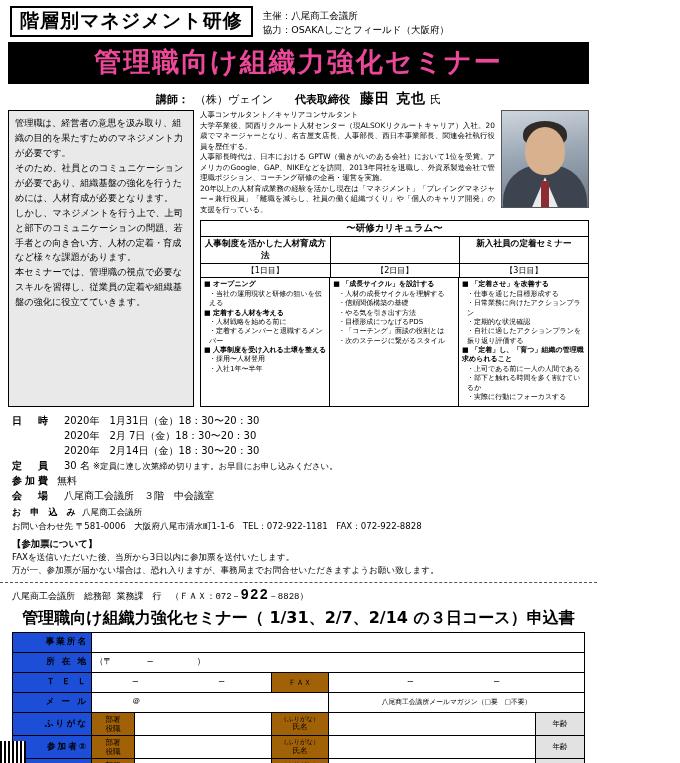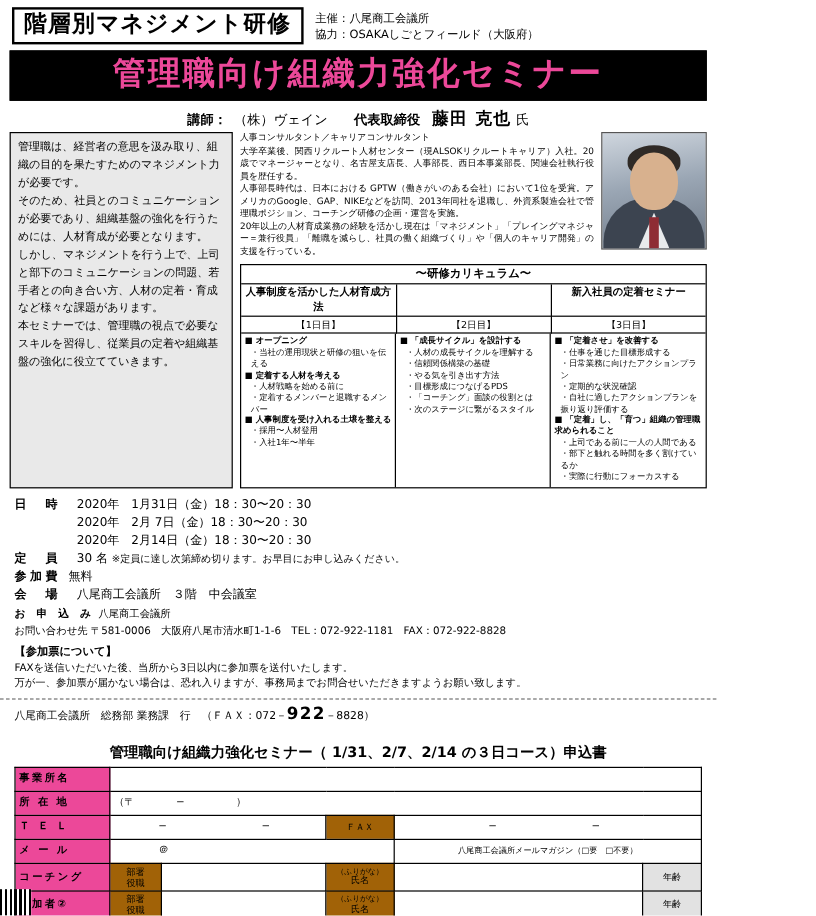--- a/index.html
+++ b/index.html
@@ -126,27 +126,27 @@
   .row .k{width:52px;font-weight:bold;letter-spacing:3px;flex:none;}
   .row .v{flex:1;}
   .note{font-size:8.4px;line-height:1.45;}
   .small{font-size:8.6px;}
 
   .sec-head{font-weight:bold;font-size:9.4px;margin-top:4px;}
   .rule{border-top:1px dashed #555;margin:5px 0 4px 0;}
 
   
   .fax{padding:0 12px;}
-  .fax-to{font-size:9px;margin-bottom:2px;}
+  .fax-to{font-size:9px;margin-bottom:2px;font-family:Liberation Mono, monospace;}
   .fax-to .bignum{font-size:14px;font-weight:bold;letter-spacing:1px;}
-  .fax-title{font-size:12px;font-weight:bold;text-align:center;margin:16px 0 3px 0;}
+  .fax-title{font-size:16px;font-weight:bold;text-align:center;margin:5px 0 3px 0;}
 
   table.form{border-collapse:collapse;width:100%;font-size:8.6px;}
   table.form td{border:1px solid #000;padding:2px 3px;height:15px;}
-  td.lab{background:#ec4899;text-align:left;font-weight:bold;width:72px;letter-spacing:2px;}
+  td.lab{background:#1d4ed8;text-align:right;font-weight:bold;width:72px;letter-spacing:2px;}
   td.sublab{background:#a16207;text-align:center;width:36px;font-size:7.6px;line-height:1.2;}
   td.agelab{background:#e2e2e2;text-align:center;width:42px;font-size:7.6px;}
   .furi{font-size:6.4px;display:block;line-height:1;}
   .mag{font-size:6.8px;}
   .barcode{
     position:absolute;left:0;bottom:0;width:26px;height:22px;
     background:repeating-linear-gradient(90deg,#000 0 2px,#fff 2px 4px);
   }
 </style>
 </head>
@@ -303,21 +303,21 @@
         <td class="sublab" style="width:50px;">ＦＡＸ</td>
         <td colspan="2" style="text-align:center;letter-spacing:6px;">−　　　　　−</td>
       </tr>
       <tr>
         <td class="lab">メ ー ル</td>
         <td colspan="3" style="padding-left:40px;">＠</td>
         <td colspan="2" class="mag" style="text-align:center;">八尾商工会議所メールマガジン（□要　□不要）</td>
       </tr>
 
       <tr>
-        <td class="lab">コーチング</td>
+        <td class="lab">ふりがな</td>
         <td class="sublab" style="white-space:pre-line;">部署
 役職</td>
         <td style="width:130px;"></td>
         <td class="sublab">
           <span class="furi">（ふりがな）</span>
           <span>氏名</span>
         </td>
         <td></td>
         <td class="agelab">年齢</td>
       </tr>

